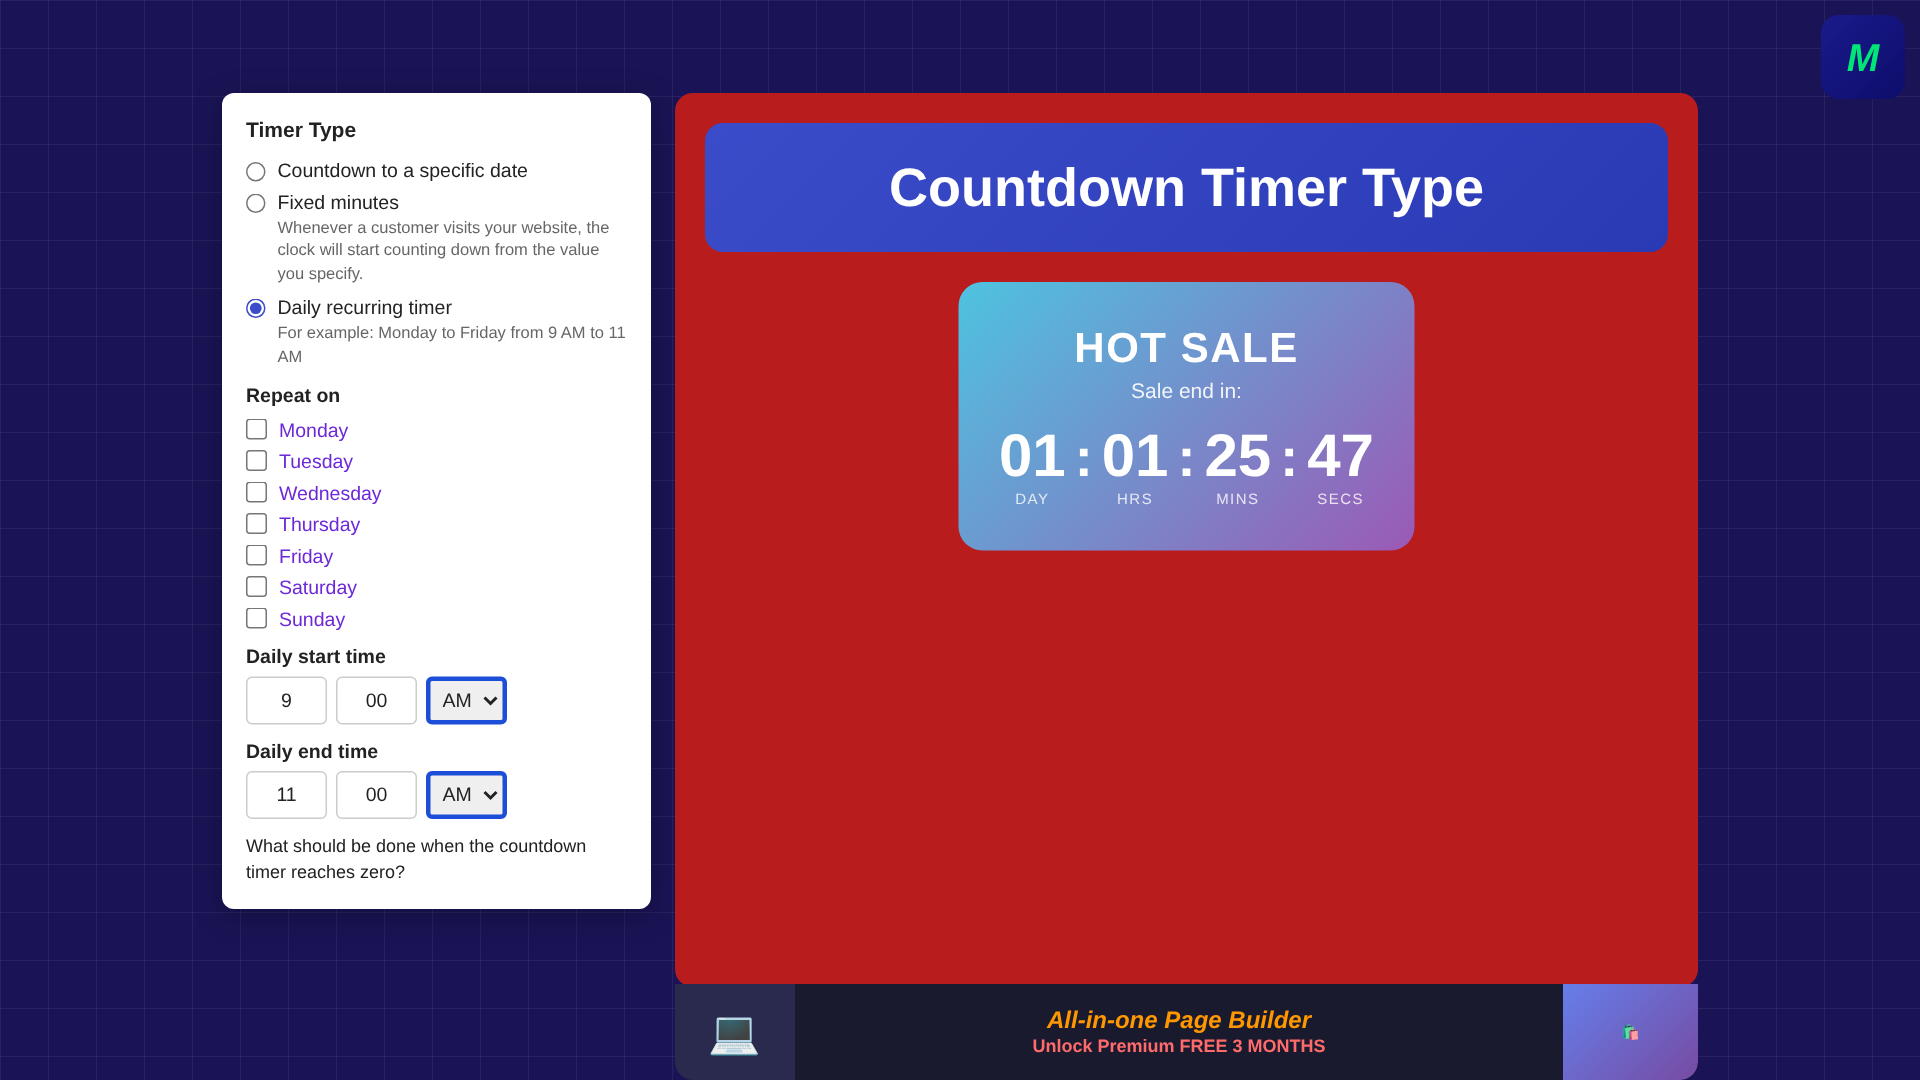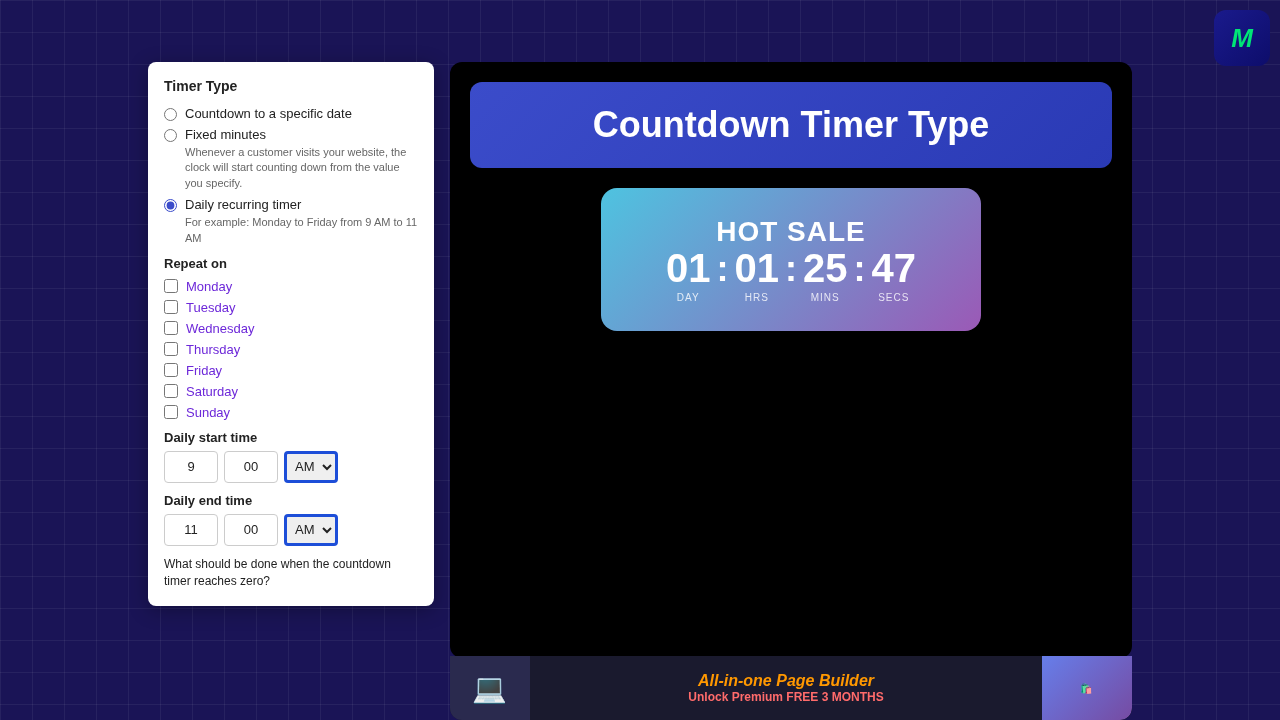--- a/index.html
+++ b/index.html
@@ -149,21 +149,21 @@
       line-height: 1.4;
     }
 
     
     .right-panel {
       position: absolute;
       top: 62px;
       left: 450px;
       right: 148px;
       bottom: 62px;
-      background: #000000;
+      background: #b91c1c;
       border-radius: 12px;
       display: flex;
       flex-direction: column;
       align-items: center;
       justify-content: flex-start;
       padding: 20px;
     }
 
     .countdown-title-banner {
       background: linear-gradient(135deg, #3b4cca, #2a3ab5);
@@ -176,21 +176,21 @@
     .countdown-title-text {
       font-size: 36px;
       font-weight: 900;
       color: #fff;
     }
 
     .hot-sale-card {
       background: linear-gradient(135deg, #4ec3e0, #9b59b6);
       border-radius: 16px;
       padding: 28px 40px;
-      width: 380px;
+      width: 304px;
       text-align: center;
     }
     .hot-sale-title {
       font-size: 28px;
       font-weight: 900;
       color: #fff;
       letter-spacing: 1px;
     }
     .hot-sale-subtitle {
       font-size: 14px;
@@ -393,20 +393,21 @@
   <div class="zero-text">What should be done when the countdown timer reaches zero?</div>
 </div>
 
 <div class="right-panel">
   <div class="countdown-title-banner">
     <span class="countdown-title-text">Countdown Timer Type</span>
   </div>
 
   <div class="hot-sale-card">
     <div class="hot-sale-title">HOT SALE</div>
+    <div class="hot-sale-subtitle">Sale end in:</div>
     <div class="timer-display">
       <div class="timer-unit">
         <span class="timer-value">01</span>
         <span class="timer-unit-label">DAY</span>
       </div>
       <span class="timer-separator">:</span>
       <div class="timer-unit">
         <span class="timer-value">01</span>
         <span class="timer-unit-label">HRS</span>
       </div>

